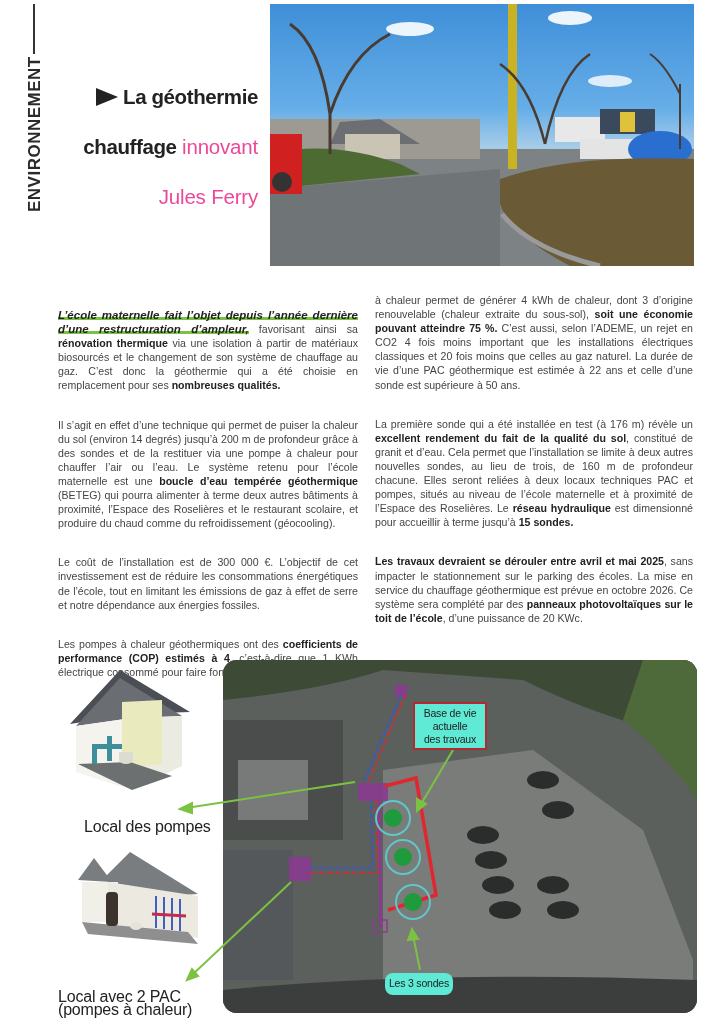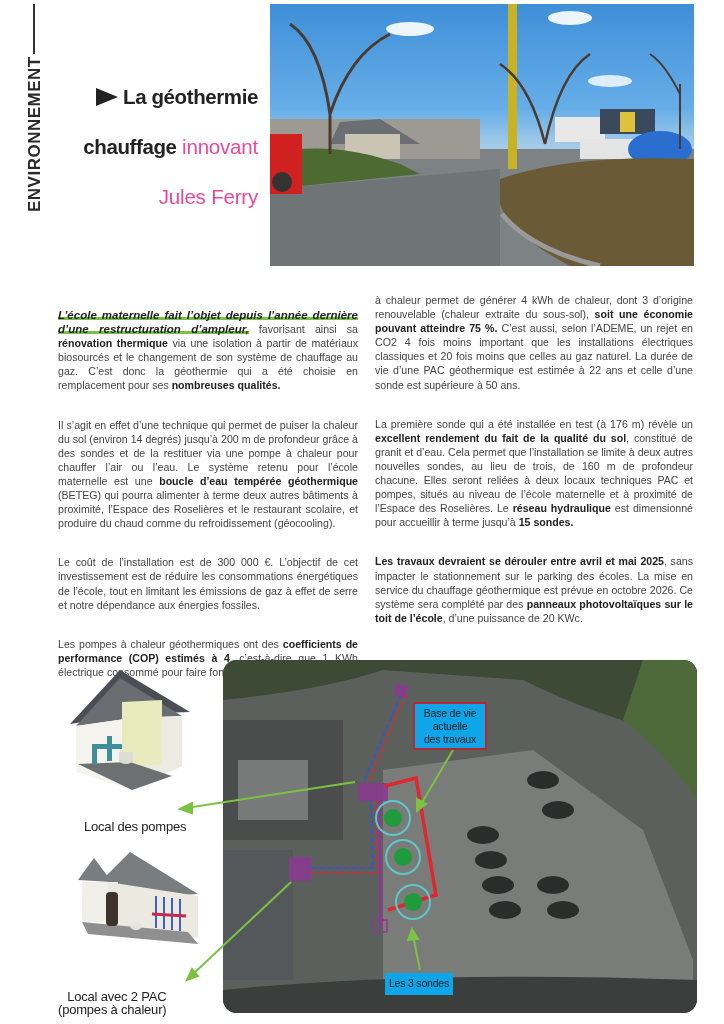--- a/index.html
+++ b/index.html
@@ -40,37 +40,37 @@
   .col-left { left: 58px; top: 283px; width: 300px; }
   .col-right { left: 375px; top: 268px; width: 318px; }
   .lead {
     font-style: italic; font-weight: 700; color: #222; font-size: 11.5px;
     background: linear-gradient(180deg, transparent 70%, #7cc242 70%, #7cc242 92%, transparent 92%);
   }
 
   
   .house1 { position: absolute; left: 62px; top: 664px; width: 140px; height: 135px; }
   .house2 { position: absolute; left: 78px; top: 852px; width: 128px; height: 100px; }
-  .cap { position: absolute; font-family: "Liberation Sans", sans-serif; font-size: 13px; line-height: 13px; color: #222; letter-spacing: -0.2px; }
+  .cap { position: absolute; font-family: "Liberation Sans", sans-serif; font-size: 16px; line-height: 13px; color: #222; letter-spacing: -0.2px; }
   .cap-pompes { left: 84px; top: 820px; }
-  .cap-pac { left: 58px; top: 990px; text-align: right; }
+  .cap-pac { left: 58px; top: 990px; }
 
   
   .map {
     position: absolute; left: 223px; top: 660px; width: 474px; height: 353px;
     border-radius: 14px; overflow: hidden; background: #5a5f58;
   }
   .map svg { position: absolute; left: 0; top: 0; }
   .label-box {
-    position: absolute; background: #0ea5e9; color: #222; text-align: center;
+    position: absolute; background: #5eead4; color: #222; text-align: center;
     font-family: "Liberation Sans", sans-serif; font-size: 10.5px; line-height: 13px;
     letter-spacing: -0.2px;
   }
   .label-base { left: 413px; top: 702px; width: 74px; height: 48px; border: 2px solid #b7272f; padding-top: 3px; }
-  .label-sondes { left: 385px; top: 973px; width: 68px; height: 22px; padding-top: 4px; }
+  .label-sondes { left: 385px; top: 973px; width: 68px; height: 22px; padding-top: 4px; border-radius: 8px; }
 
   .overlay { position: absolute; left: 0; top: 0; pointer-events: none; }
 </style>
 </head>
 <body>
 
 <div class="section-rule"></div>
 <div class="section-label">ENVIRONNEMENT</div>
 
 <div class="title">

